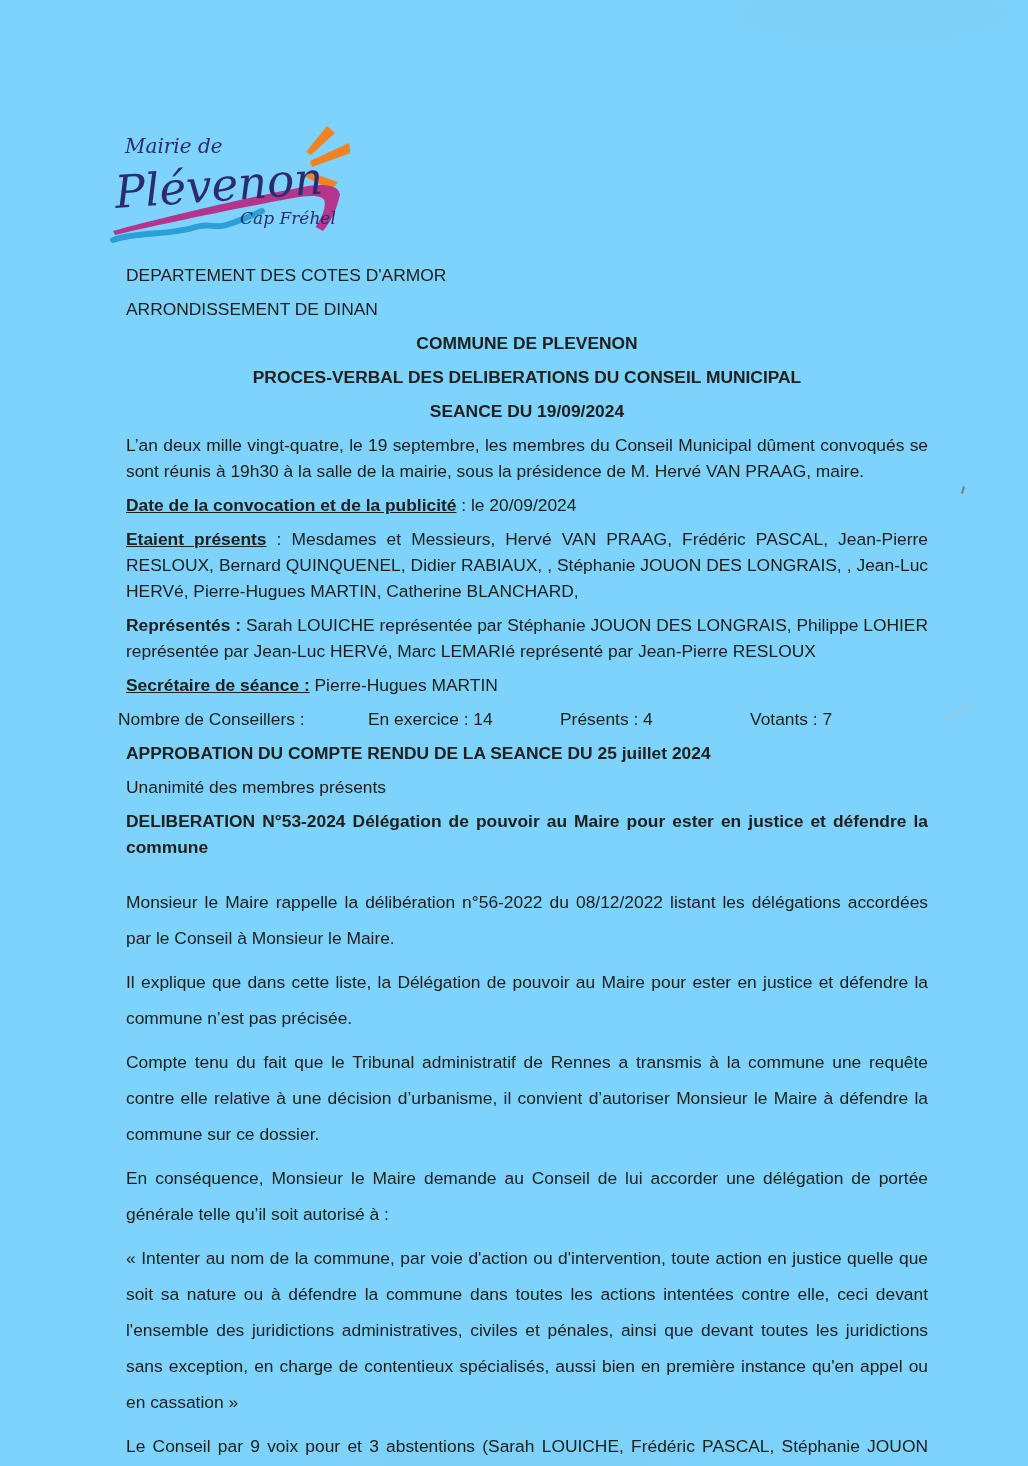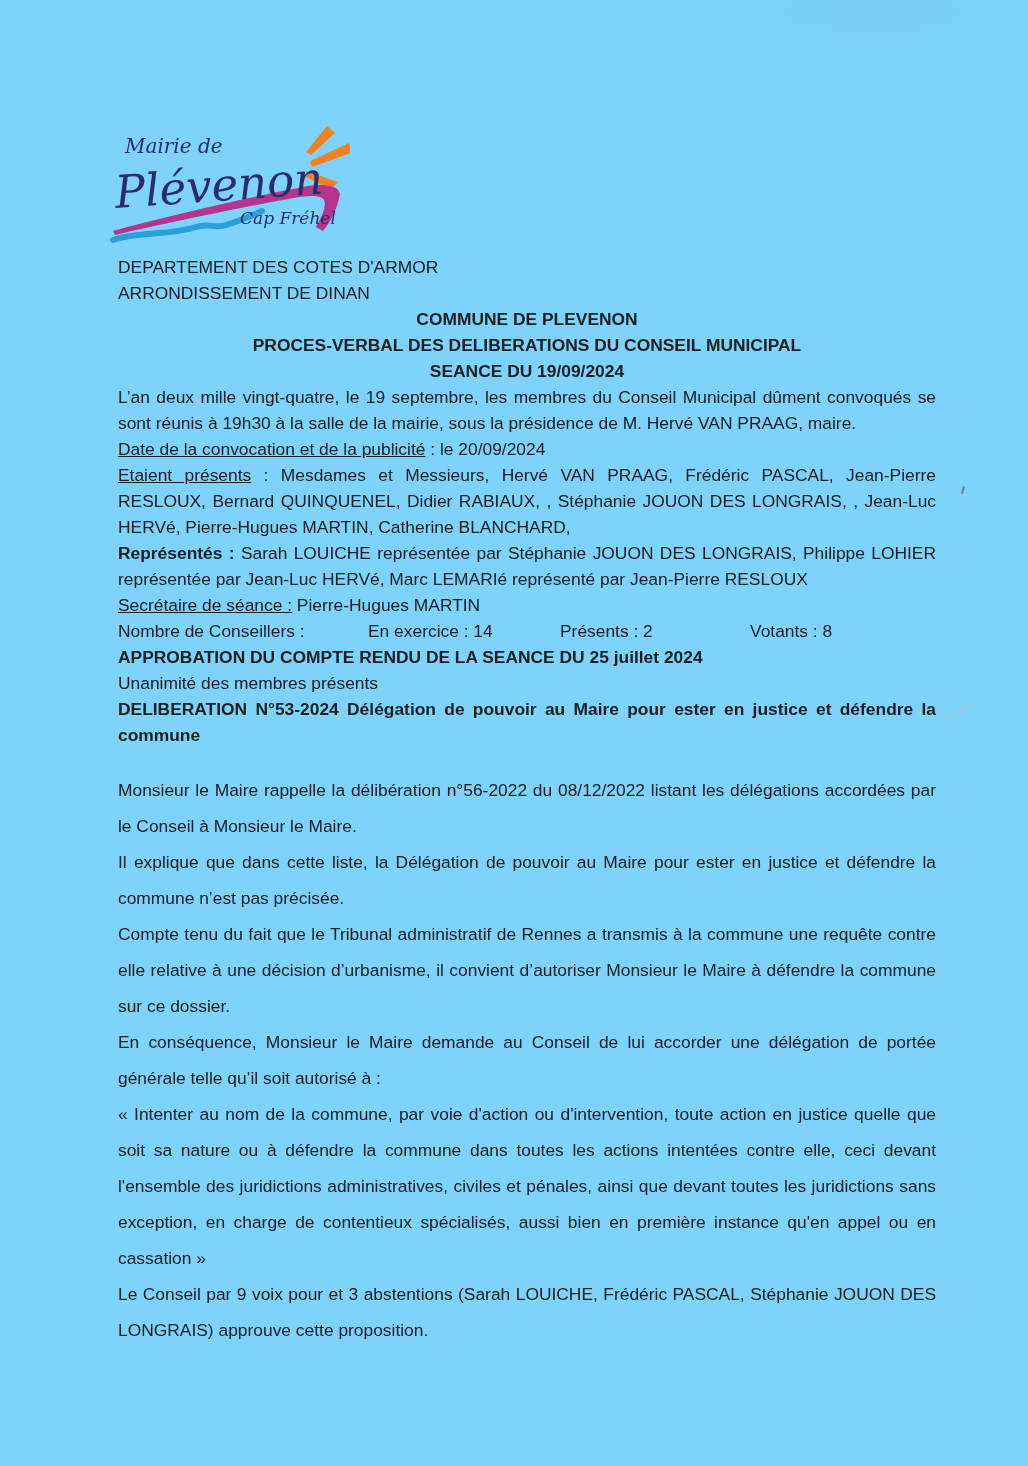--- a/index.html
+++ b/index.html
@@ -17,25 +17,25 @@
     content:"";position:absolute;inset:0;pointer-events:none;
     background:
       radial-gradient(ellipse 300px 60px at 85% 1%, rgba(120,120,120,0.05), transparent 70%),
       radial-gradient(ellipse 500px 90px at 50% 100%, rgba(120,120,120,0.03), transparent 70%);
   }
   .logo{position:absolute;left:110px;top:124px;width:240px;height:122px;}
   .content{
     position:absolute;left:118px;top:254px;width:818px;
     font-size:17.4px;line-height:26px;
   }
-  .content p{margin:0;}
+  .content p{margin:8px;}
   .center{text-align:center;}
   .bold{font-weight:bold;}
   .just{text-align:justify;}
-  .bu{font-weight:normal;text-decoration:underline;}
+  .bu{font-weight:bold;text-decoration:underline;}
   .row-conseillers{position:relative;height:26px;}
   .row-conseillers span{position:absolute;top:0;white-space:nowrap;}
   .rc-0{left:0;}
   .rc-1{left:250px;text-align:center;}
   .rc-2{left:442px;}
   .rc-3{left:632px;}
   .mt-sec{margin-top:24px;}
   .mt-par{margin-top:28px;}
   .deliberation-body{margin-top:24px;}
   .deliberation-body p{line-height:36px;}
@@ -93,22 +93,22 @@
     <p class="just"><span class="bu">Etaient présents</span><span> : Mesdames et Messieurs, Hervé VAN PRAAG, Frédéric PASCAL, Jean-Pierre RESLOUX, Bernard QUINQUENEL, Didier RABIAUX, , Stéphanie JOUON DES LONGRAIS, , Jean-Luc HERVé, Pierre-Hugues MARTIN, Catherine BLANCHARD,</span></p>
 
     <p class="just"><span class="bold">Représentés :</span><span> Sarah LOUICHE représentée par Stéphanie JOUON DES LONGRAIS, Philippe LOHIER représentée par Jean-Luc HERVé, Marc LEMARIé représenté par Jean-Pierre RESLOUX</span></p>
 
 
     <p><span class="bu">Secrétaire de séance :</span><span> Pierre-Hugues MARTIN</span></p>
 
     <div class="row-conseillers">
       <span class="rc-0">Nombre de Conseillers :</span>
       <span class="rc-1">En exercice : 14</span>
-      <span class="rc-2">Présents : 2</span>
-      <span class="rc-3">Votants : 8</span>
+      <span class="rc-2">Présents : 4</span>
+      <span class="rc-3">Votants : 7</span>
     </div>
 
     <p class="bold mt-sec">APPROBATION DU COMPTE RENDU DE LA SEANCE DU 25 juillet 2024</p>
 
     <p class="mt-par">Unanimité des membres présents</p>
 
     <p class="bold just mt-par">DELIBERATION N°53-2024 Délégation de pouvoir au Maire pour ester en justice et défendre la commune</p>
 
     <div class="deliberation-body">
       <p class="just">Monsieur le Maire rappelle la délibération n°56-2022 du 08/12/2022 listant les délégations accordées par le Conseil à Monsieur le Maire.</p>

